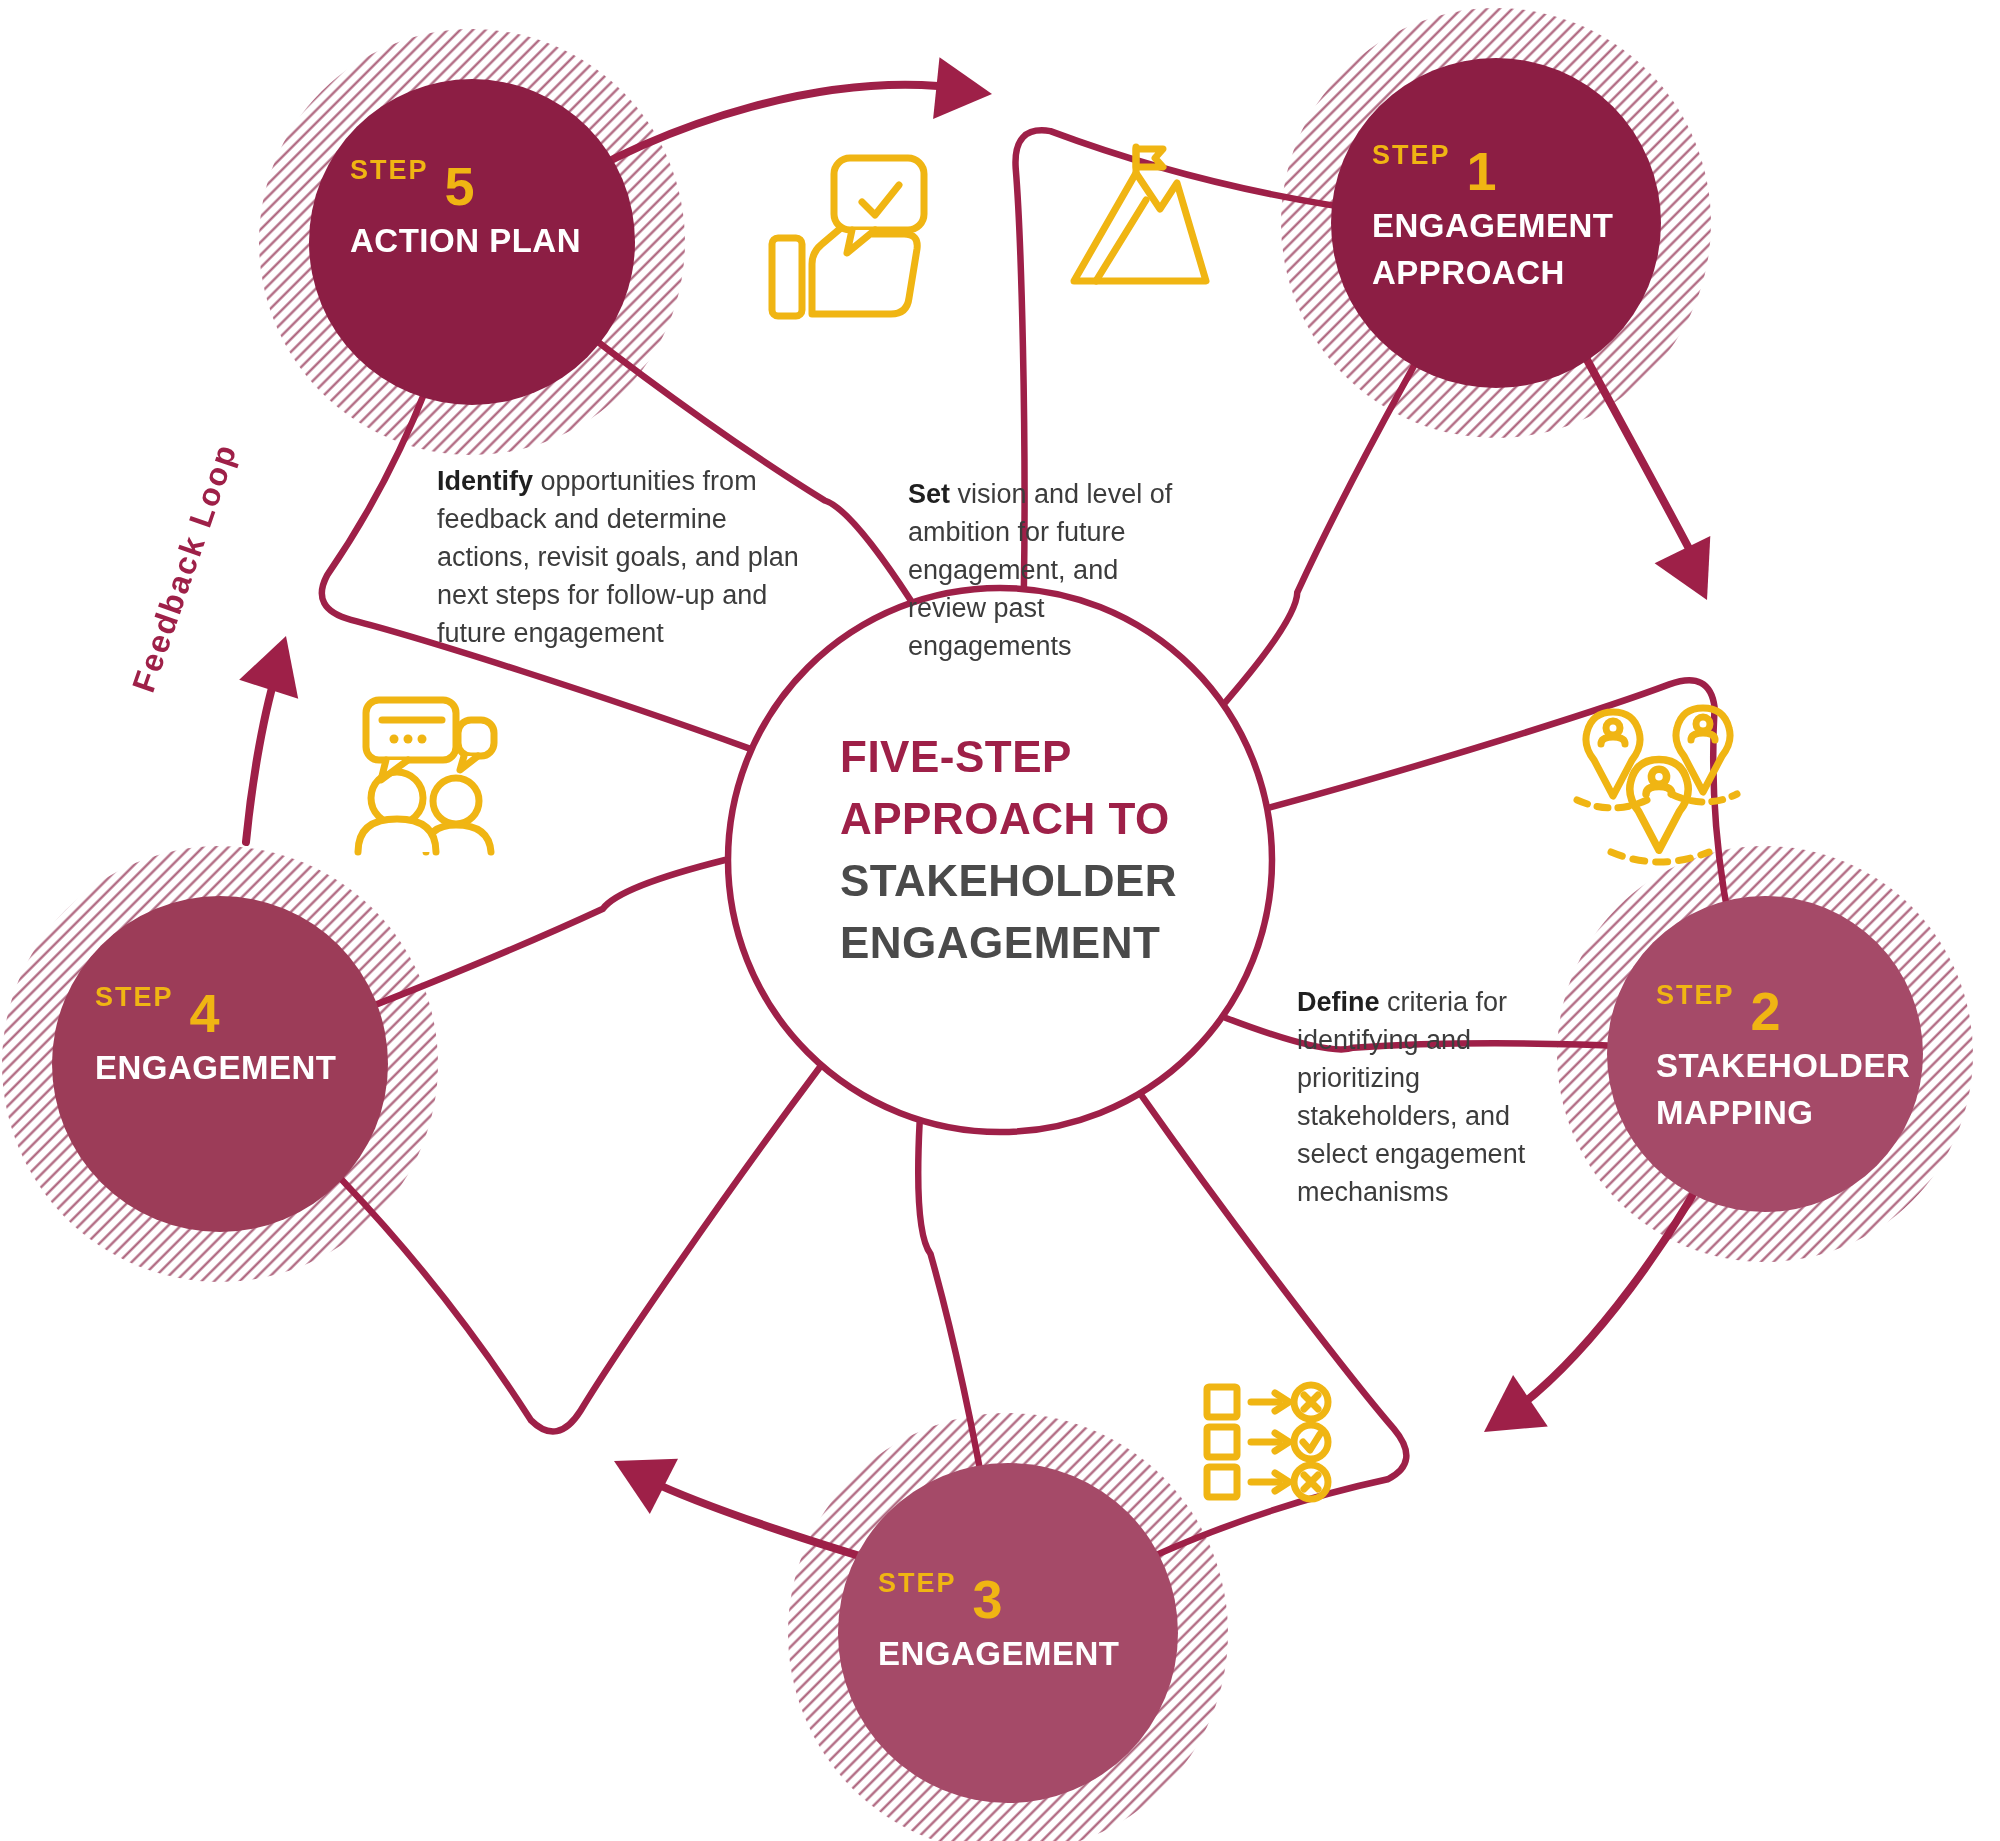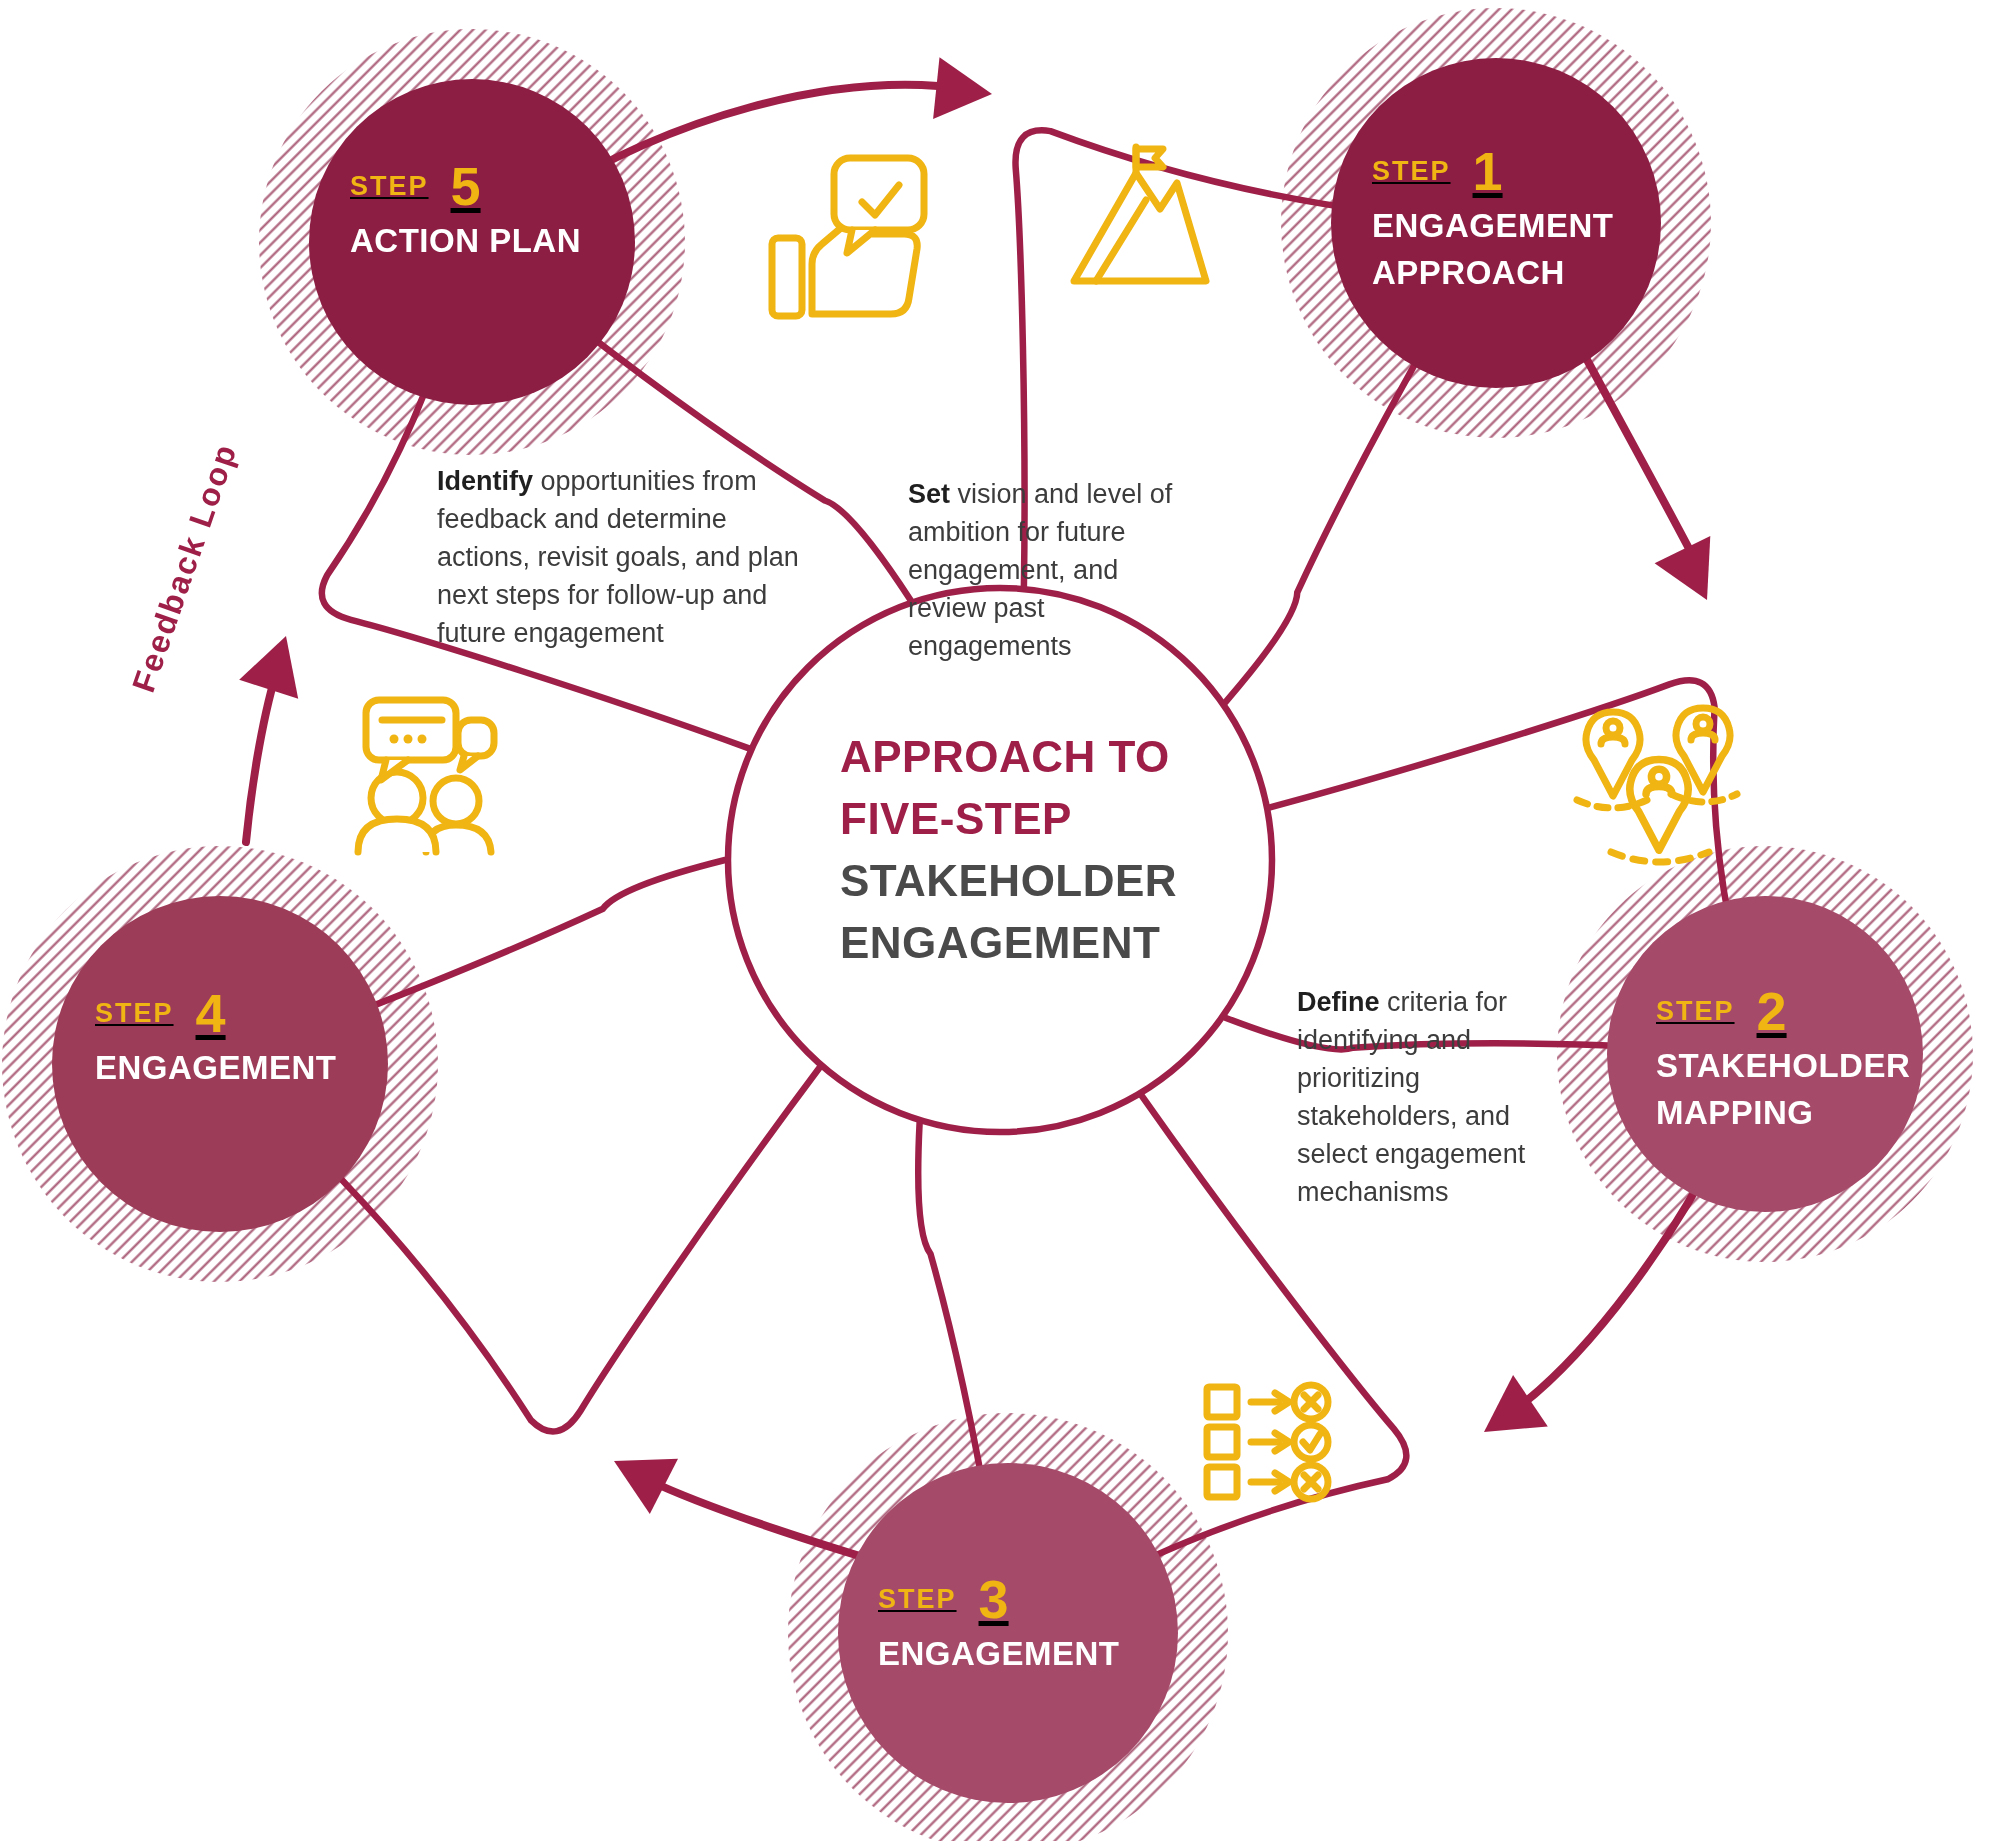--- a/index.html
+++ b/index.html
@@ -10,21 +10,21 @@
   .txt{position:absolute;}
 
   
   #center-title{left:840px;top:726px;width:420px;}
   #center-title span{display:block;font-size:44px;font-weight:700;line-height:62px;letter-spacing:.5px;}
   .t-maroon{color:var(--line);}
   .t-gray{color:var(--titlegray);}
 
   
   .step-label{position:absolute;}
-  .step-head{display:flex;align-items:center;gap:22px;text-decoration:underline;}
+  .step-head{display:flex;align-items:flex-start;gap:16px;}
   .step-word{font-size:27px;font-weight:700;letter-spacing:2px;color:var(--yellow);}
   .step-num{font-size:54px;font-weight:700;color:var(--yellow);}
   .step-name span{display:block;font-size:33px;font-weight:700;letter-spacing:.5px;
                   color:#ffffff;line-height:47px;}
   .sl1{left:1372px;top:140px;}
   .sl2{left:1656px;top:980px;}
   .sl3{left:878px;top:1568px;}
   .sl4{left:95px;top:982px;}
   .sl5{left:350px;top:155px;}
 
@@ -165,22 +165,22 @@
         <rect x="2" y="85" width="30" height="30" rx="2"></rect>
         <path d="M 46,100 L 74,100"></path>
           <path d="M 70,91 L 84,100 L 70,109"></path>
         <circle cx="106" cy="100" r="17"></circle>
         <path d="M 99,93 L 113,107 M 113,93 L 99,107"></path>
       </g>
     </g>
   </svg>
 
   <div class="txt" id="center-title">
+    <span class="t-maroon">FIVE-STEP</span>
     <span class="t-maroon">APPROACH TO</span>
-    <span class="t-maroon">FIVE-STEP</span>
     <span class="t-gray">STAKEHOLDER</span>
     <span class="t-gray">ENGAGEMENT</span>
   </div>
 
   <div class="txt" id="feedback-label">Feedback Loop</div>
 
   <div class="step-label sl1">
     <div class="step-head">
       <span class="step-word">STEP</span>
       <span class="step-num">1</span>

